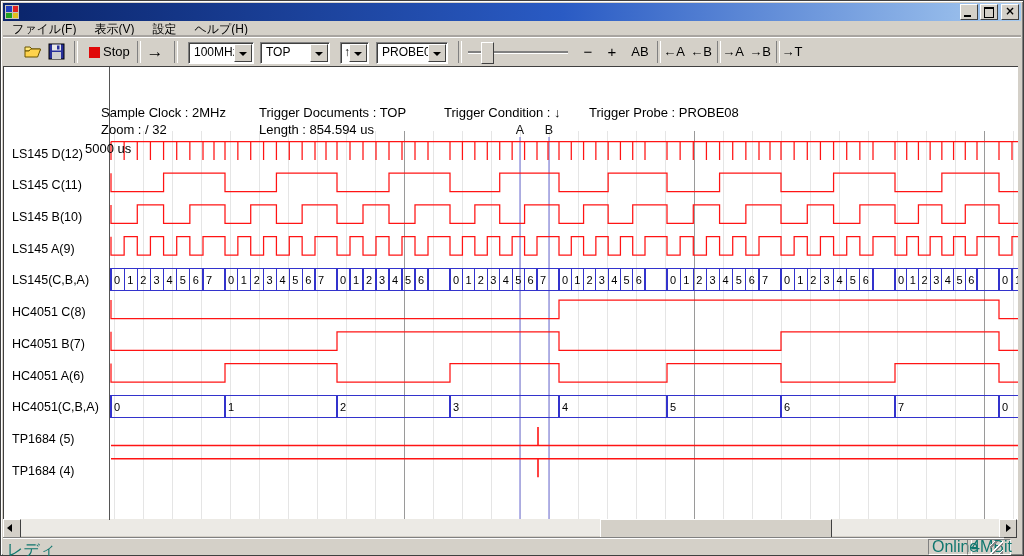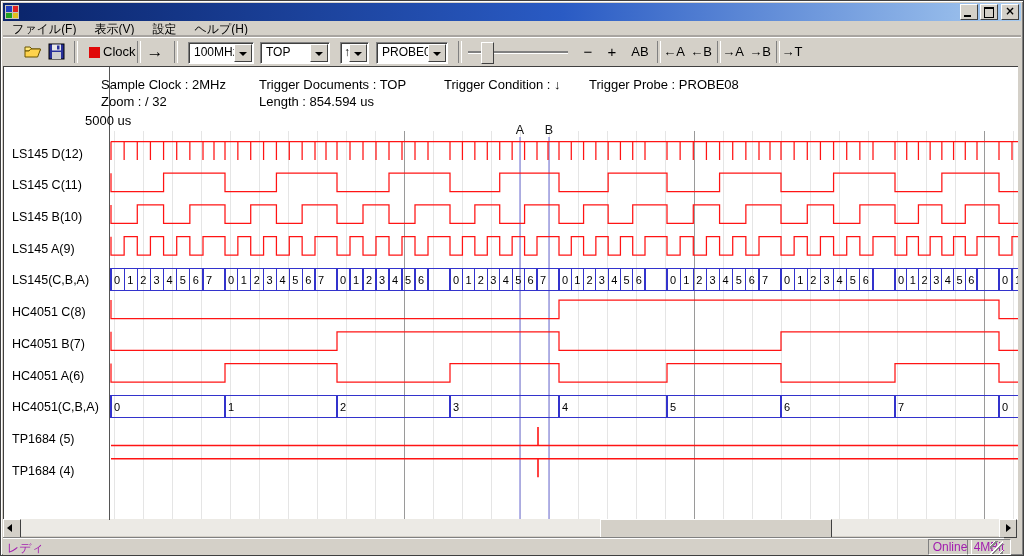--- a/index.html
+++ b/index.html
@@ -38,34 +38,34 @@
        border:1px solid;border-color:#fff #404040 #404040 #fff;}
   .combo .drop i{position:absolute;left:4px;top:7px;width:0;height:0;
        border:4px solid transparent;border-top:4px solid #000;}
   .slider-track{top:13px;height:2px;background:#808080;border-bottom:1px solid #fff;}
   .slider-thumb{top:4px;width:11px;height:20px;background:#d4d0c8;border:1px solid;
        border-color:#fff #404040 #404040 #fff;}
   .stopsq{top:9px;width:11px;height:11px;background:#e00808;}
   
   .client{position:absolute;left:3px;top:66px;width:1014px;height:453px;background:#fff;
        border-top:1px solid #404040;border-left:1px solid #404040;}
-  .client .hdr{position:absolute;font-size:13px;color:#000;white-space:pre;z-index:3;}
+  .client .hdr{position:absolute;font-size:13px;color:#000;white-space:pre;z-index:3;margin-top:28px;}
   #wave-svg{position:absolute;left:0;top:0;z-index:1;}
   
   .hscroll{position:absolute;left:3px;top:519px;width:1014px;height:17px;background:#eceae5;}
   .sb-btn{position:absolute;top:0;width:16px;height:17px;background:#d4d0c8;border:1px solid;
        border-color:#fff #404040 #404040 #fff;}
   .sb-btn i{position:absolute;top:4px;width:0;height:0;border:4px solid transparent;}
   .sb-btn.left i{left:3px;border-right:5px solid #000;border-left:none;}
   .sb-btn.right i{left:6px;border-left:5px solid #000;border-right:none;}
   .sb-thumb{position:absolute;top:0;height:17px;background:#d4d0c8;border:1px solid;
        border-color:#fff #404040 #404040 #fff;}
   
   .statusbar{position:absolute;left:3px;right:20px;top:537px;height:17px;background:#d4d0c8;
-       border-top:1px solid #808080;box-shadow:0 1px 0 #fff inset;font-size:12px;color:#a21caf;}
+       border-top:1px solid #808080;box-shadow:0 1px 0 #fff inset;font-size:16px;color:#0f766e;}
   .status-ready{position:absolute;left:4px;top:2px;}
   .status-panel{position:absolute;top:1px;height:14px;line-height:14px;padding:0 3px;
        border:1px solid;border-color:#808080 #fff #fff #808080;}
   .grip{position:absolute;right:1px;bottom:1px;width:13px;height:13px;
        background:repeating-linear-gradient(135deg,transparent 0 3px,#fff 3px 4px,#868686 4px 6px);}
 </style>
 </head>
 <body>
 
 <div class="win-frame"></div>
@@ -104,21 +104,21 @@
     <path d="M1 8 h4 l1.6-2 h10 l-3 8 H1 z" fill="#ffd34d" stroke="#6b5400" stroke-width="1"></path>
   </svg>
   <svg class="ticon" style="left:45px" viewBox="0 0 18 18">
     <rect x="1" y="1" width="15" height="15" fill="#28309a" stroke="#000"></rect>
     <rect x="4" y="1.5" width="9" height="6" fill="#e8e8e8"></rect>
     <rect x="9" y="2.5" width="2.5" height="4" fill="#28309a"></rect>
     <rect x="4" y="9" width="9" height="7" fill="#cfcfcf"></rect>
   </svg>
   <span class="tsep" style="left:71px"></span>
   <span class="stopsq" style="left:86px"></span>
-  <span class="tbtn" style="left:100px;width:32px;text-align:left">Clock</span>
+  <span class="tbtn" style="left:100px;width:32px;text-align:left">Stop</span>
   <span class="tsep" style="left:134px"></span>
   <span class="tbtn" style="left:140px;width:24px;font-size:17px">→</span>
   <span class="tsep" style="left:171px"></span>
   <span class="combo" style="left:185px;width:64px">
     <span class="val">100MHz</span>
     <span class="drop">
         <i></i>
       </span>
   </span>
   <span class="combo" style="left:257px;width:68px">

